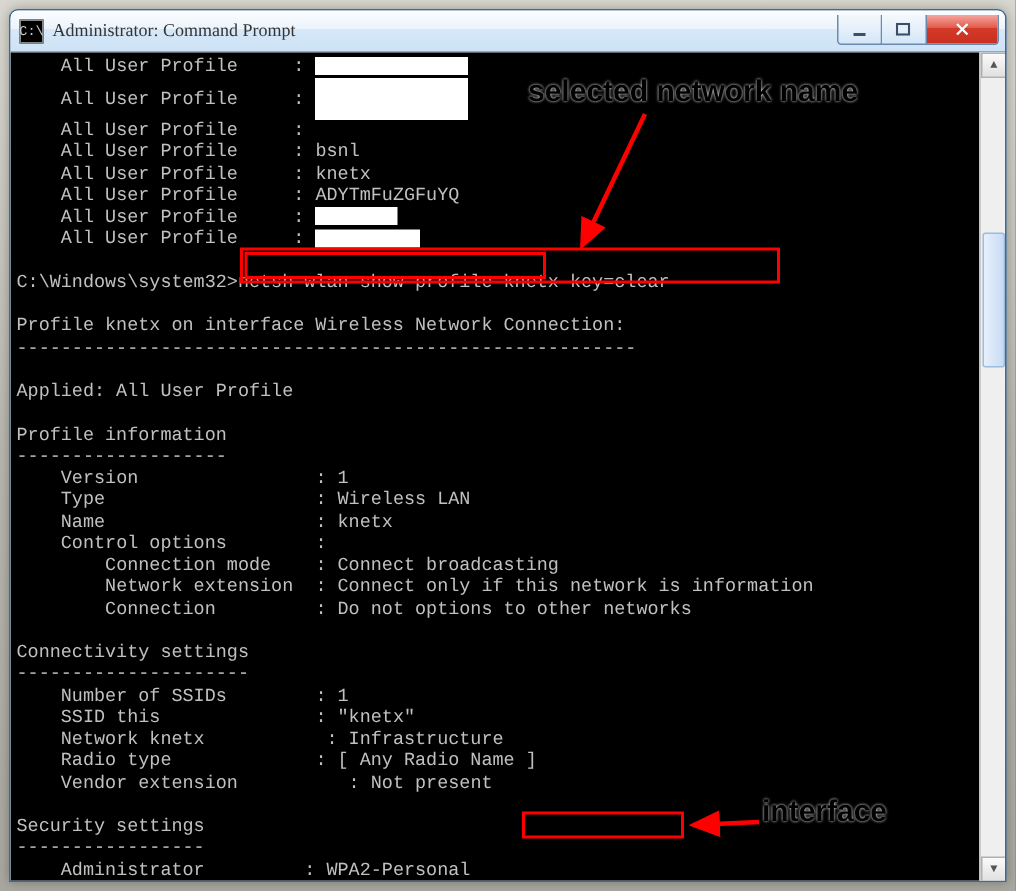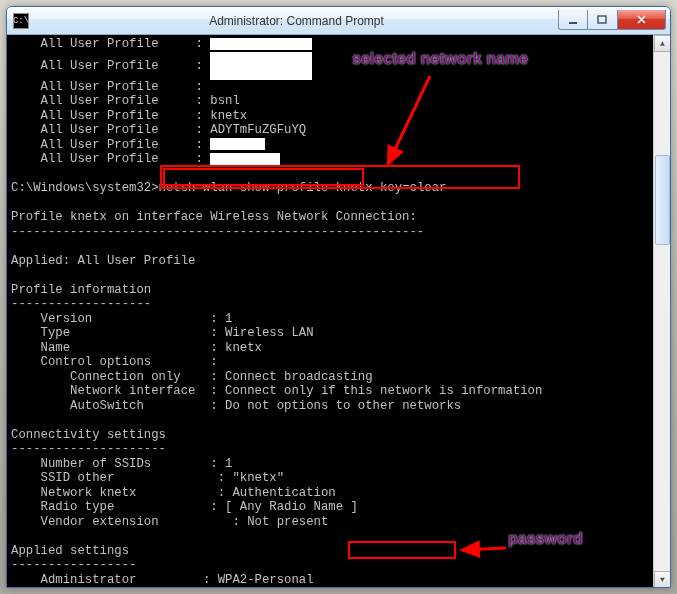--- a/index.html
+++ b/index.html
@@ -35,25 +35,24 @@
   .title-icon {
     width: 16px; height: 16px;
     background: #000;
     border: 1px solid #888;
     display: flex;
     align-items: center; justify-content: center;
     font-size: 9px; color: #ccc;
     margin-right: 6px;
   }
   .title-text {
-    font-family: Liberation Sans, sans-serif;
+    font-family: Liberation Serif, serif;
     font-size: 12px;
     color: #333;
     flex: 1;
-    text-align: center;
   }
   .winbtns {
     display: flex;
     gap: 0;
     margin-right: 2px;
   }
   .winbtn {
     width: 30px; height: 20px;
     border: 1px solid #6a8ab0;
     border-top: none;
@@ -121,24 +120,24 @@
     vertical-align: middle;
   }
 
   .redhl {
     border: 2px solid #f00;
     position: absolute;
     pointer-events: none;
   }
   .annot {
     position: absolute;
-    color: #701a75;
+    color: #000000;
     font-family: Arial, sans-serif;
     font-weight: bold;
-    font-size: 16px;
+    font-size: 20px;
     pointer-events: none;
     text-shadow: 0 0 2px #fff;
   }
   svg.arrow {
     position: absolute;
     pointer-events: none;
   }
 </style>
 </head>
 <body>
@@ -181,54 +180,54 @@
 <span>--------------------------------------------------------</span>
 
 <span>Applied: All User Profile</span>
 
 <span>Profile information</span>
 <span>-------------------</span>
     <span>Version</span>                : <span>1</span>
     <span>Type</span>                   : <span>Wireless LAN</span>
     <span>Name</span>                   : <span>knetx</span>
     <span>Control options</span>        :
-        <span>Connection only</span>    : <span>Connect broadcasting</span>
-        <span>Network interface</span>  : <span>Connect only if this network is information</span>
-        <span>AutoSwitch</span>         : <span>Do not options to other networks</span>
+        <span>Connection mode</span>    : <span>Connect broadcasting</span>
+        <span>Network extension</span>  : <span>Connect only if this network is information</span>
+        <span>Connection</span>         : <span>Do not options to other networks</span>
 
 <span>Connectivity settings</span>
 <span>---------------------</span>
     <span>Number of SSIDs</span>        : <span>1</span>
-    <span>SSID other</span>              : <span>"knetx"</span>
-    <span>Network knetx</span>           : <span>Authentication</span>
+    <span>SSID this</span>              : <span>"knetx"</span>
+    <span>Network knetx</span>           : <span>Infrastructure</span>
     <span>Radio type</span>             : <span>[ Any Radio Name ]</span>
     <span>Vendor extension</span>          : <span>Not present</span>
 
-<span>Applied settings</span>
+<span>Security settings</span>
 <span>-----------------</span>
     <span>Administrator</span>         : <span>WPA2-Personal</span>
     <span>Cipher</span>                 : <span>CCMP</span>
                : 
                 : 
 
 </div>
 
   <div class="scrollbar">
     <div class="sb-btn up">▲</div>
     <div class="sb-thumb"></div>
     <div class="sb-btn dn">▼</div>
   </div>
 </div>
 
 <div class="redhl" style="left:163px; top:168px; width:201px; height:18px"></div>
 <div class="redhl" style="left:160px; top:165px; width:360px; height:24px"></div>
 <div class="redhl" style="left:348px; top:541px; width:108px; height:18px"></div>
 
 <div class="annot" style="left:352px; top:50px">selected network name</div>
-<div class="annot" style="left:508px; top:530px">password</div>
+<div class="annot" style="left:508px; top:530px">interface</div>
 
 <svg class="arrow" style="left:380px; top:72px" width="60" height="100">
   <defs>
       <marker id="ah1" markerWidth="10" markerHeight="10" refX="6" refY="3" orient="auto">
         <path d="M0,0 L7,3 L0,6 Z" fill="#f00"></path>
       </marker>
     </defs>
   <line x1="50" y1="4" x2="8" y2="92" stroke="#f00" stroke-width="3" marker-end="url(#ah1)"></line>
 </svg>
 <svg class="arrow" style="left:458px; top:540px" width="60" height="20">

